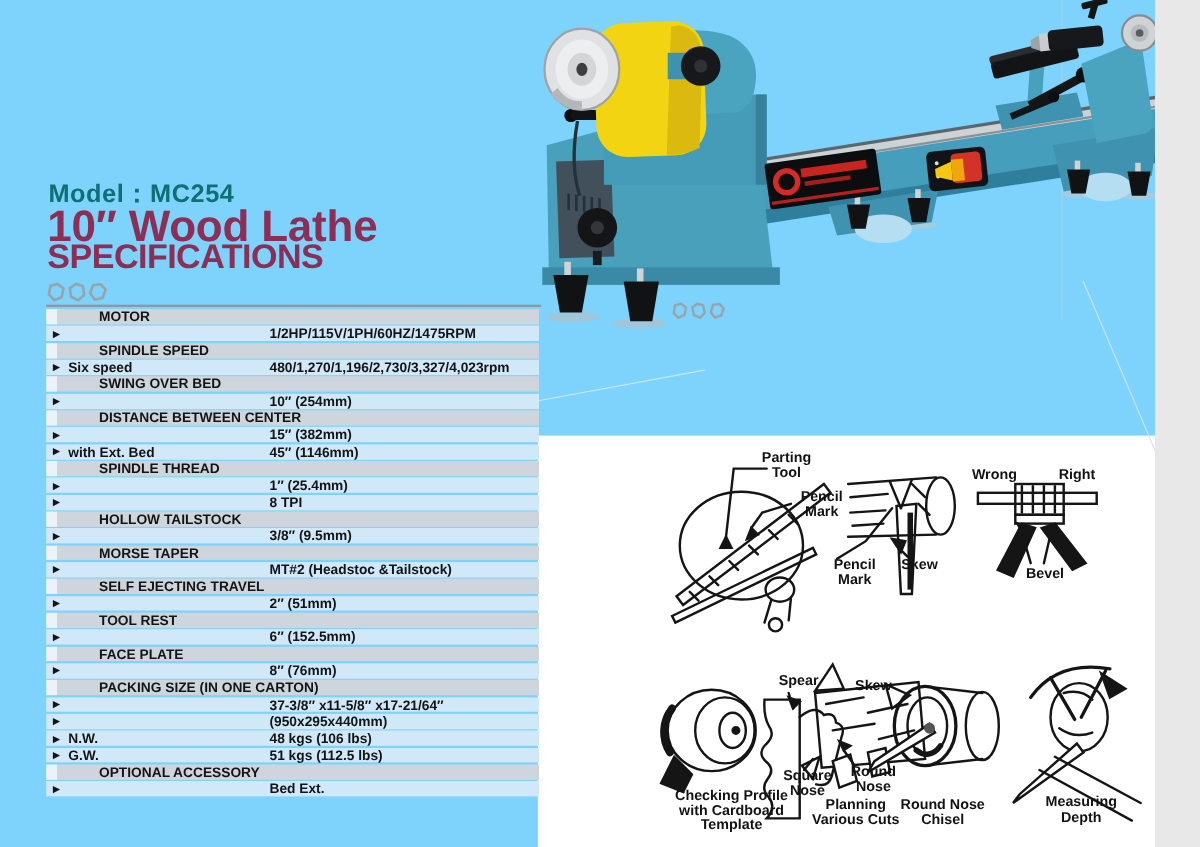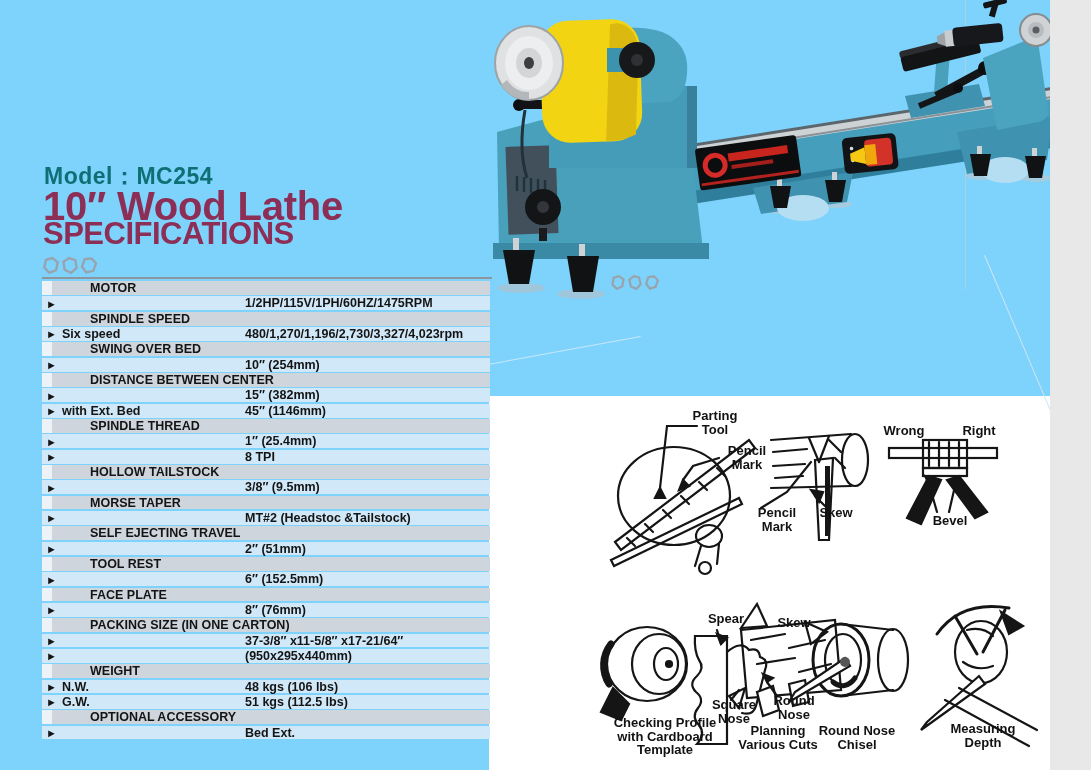--- a/index.html
+++ b/index.html
@@ -281,23 +281,20 @@
       <div class="srow sval">
         <span class="arrow">►</span>
         <span class="lbl"></span>
         <span class="val">37-3/8″ x11-5/8″ x17-21/64″</span>
       </div>
       <div class="srow sval">
         <span class="arrow">►</span>
         <span class="lbl"></span>
         <span class="val">(950x295x440mm)</span>
       </div>
-      <div class="srow shead">
-        <span class="htxt">WEIGHT</span>
-      </div>
       <div class="srow sval">
         <span class="arrow">►</span>
         <span class="lbl">N.W.</span>
         <span class="val">48 kgs (106 lbs)</span>
       </div>
       <div class="srow sval">
         <span class="arrow">►</span>
         <span class="lbl">G.W.</span>
         <span class="val">51 kgs (112.5 lbs)</span>
       </div>

